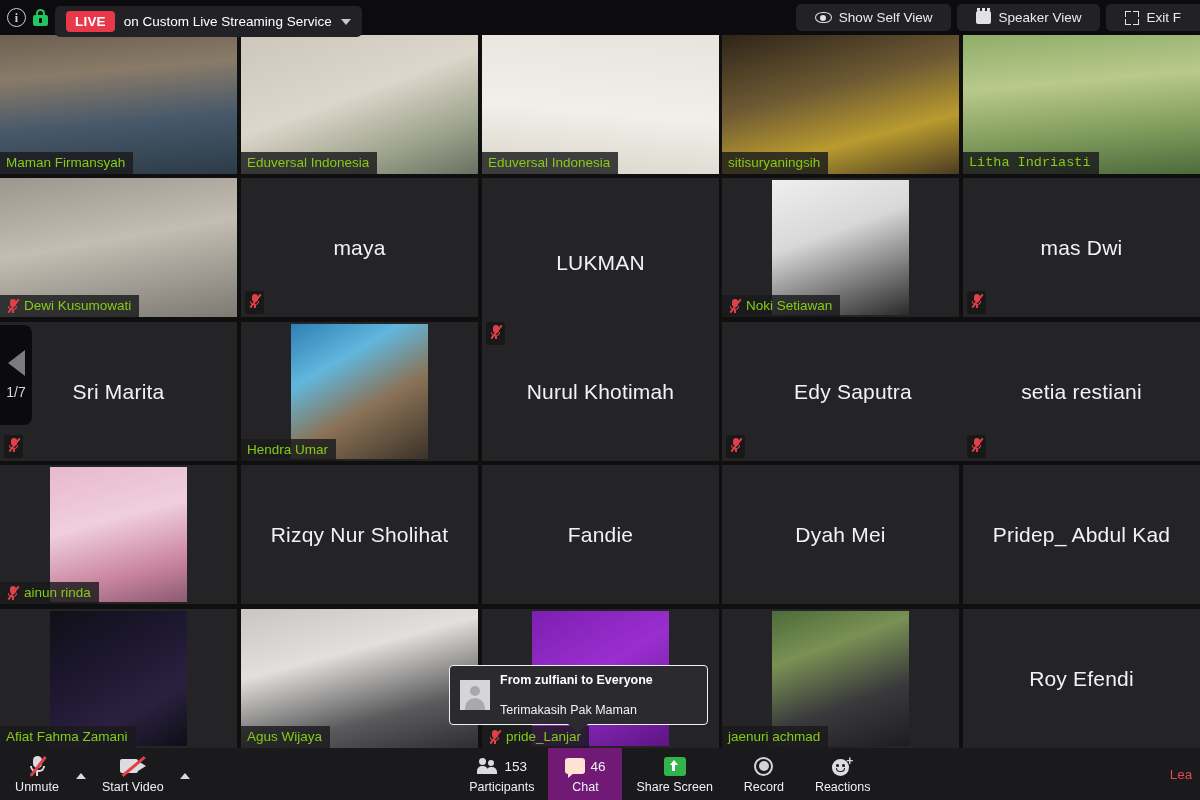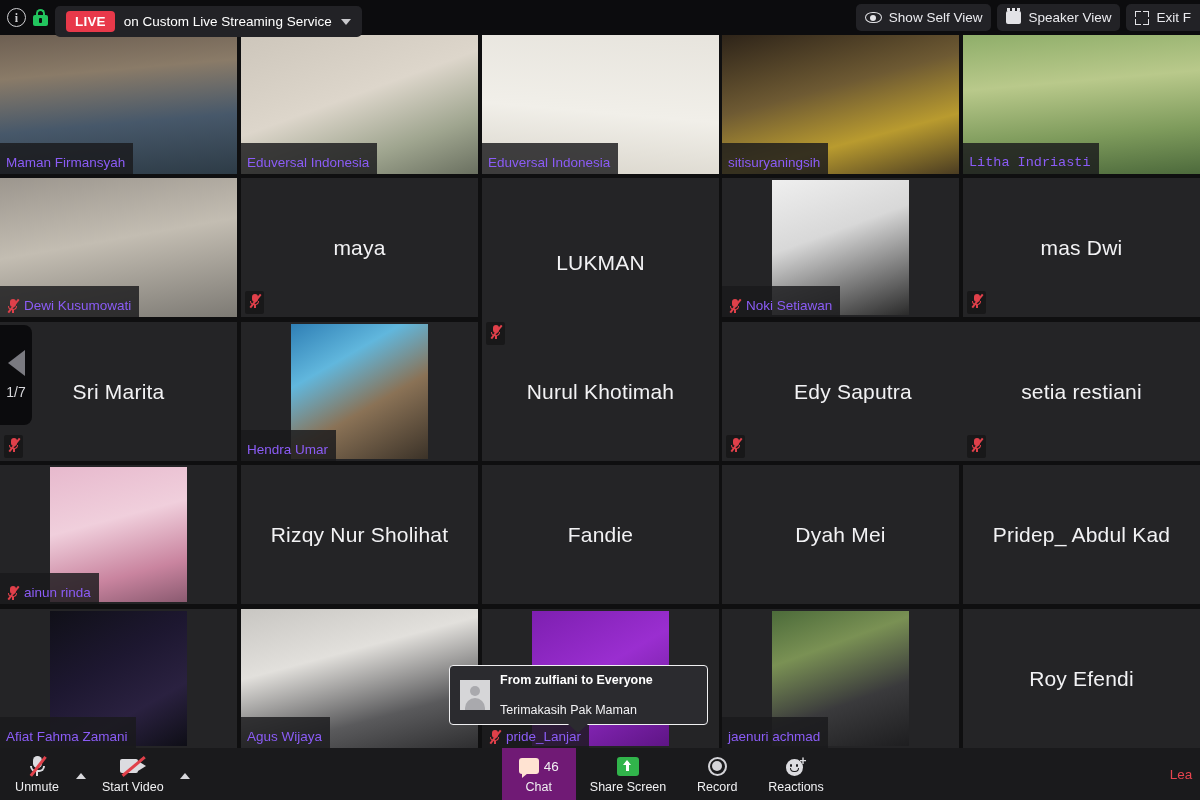--- a/index.html
+++ b/index.html
@@ -59,21 +59,21 @@
     margin-top:8px;
   }
   .caret-down {
     width:0;height:0;
     border-left:5px solid transparent;border-right:5px solid transparent;
     border-top:6px solid #c8c8cc;
   }
   .tb-btn {
     display:flex;align-items:center;gap:7px;
     background:#222226;border-radius:5px;
-    padding:6px 9px; font-size:13.5px; color:#eaeaee;
+    padding:6px 19px; font-size:13.5px; color:#eaeaee;
     white-space:nowrap;
   }
   .tb-btn.clipped { border-radius:5px 0 0 5px; }
   .eye-icon { width:17px;height:11px;position:relative;display:inline-block; }
   .eye-icon .out {
     position:absolute;inset:0;border:1.5px solid #e2e2e6;
     border-radius:50% / 55%;
   }
   .eye-icon .pup {
     position:absolute;left:5.5px;top:2.5px;width:6px;height:6px;
@@ -107,22 +107,22 @@
   .tile .namebig {
     position:absolute;left:0;top:0;right:0;bottom:0;
     display:flex;align-items:center;justify-content:center;
     font-size:21px; color:#f2f2f4; letter-spacing:0.2px;
     white-space:nowrap;
   }
   .tile .nametag {
     position:absolute;left:0;bottom:0;
     background:rgba(26,26,28,0.82);
     display:flex;align-items:center;gap:5px;
-    padding:12px 8px 4px 6px;
-    font-size:13.5px; color:#8b5cf6;
+    padding:3px 8px 4px 6px;
+    font-size:13.5px; color:#84cc16;
     max-width:100%;
     white-space:nowrap;
     z-index:5;
     margin-top:41px;
   }
   .tile.active { outline:3px solid #b5e356; outline-offset:-3px; }
   .mute-icon {
     width:13px;height:15px;position:relative;flex:none;
     display:inline-block;
   }
@@ -483,20 +483,32 @@
         </span>
       </div>
     <div class="lbl">Start Video</div>
   </div>
   <div class="chev-wrap">
       <span class="chev"></span>
     </div>
 
   <div style="flex:1"></div>
 
+  <div class="tool">
+    <div class="iconrow">
+      <span class="ppl-icon">
+          <span class="h1"></span>
+          <span class="b1"></span>
+          <span class="h2"></span>
+          <span class="b2"></span>
+        </span>
+      <span class="badge-num">153</span>
+    </div>
+    <div class="lbl">Participants</div>
+  </div>
   <div class="tool highlight">
     <div class="iconrow">
       <span class="bubble-icon">
           <span class="b"></span>
           <span class="t"></span>
         </span>
       <span class="badge-num">46</span>
     </div>
     <div class="lbl">Chat</div>
   </div>

